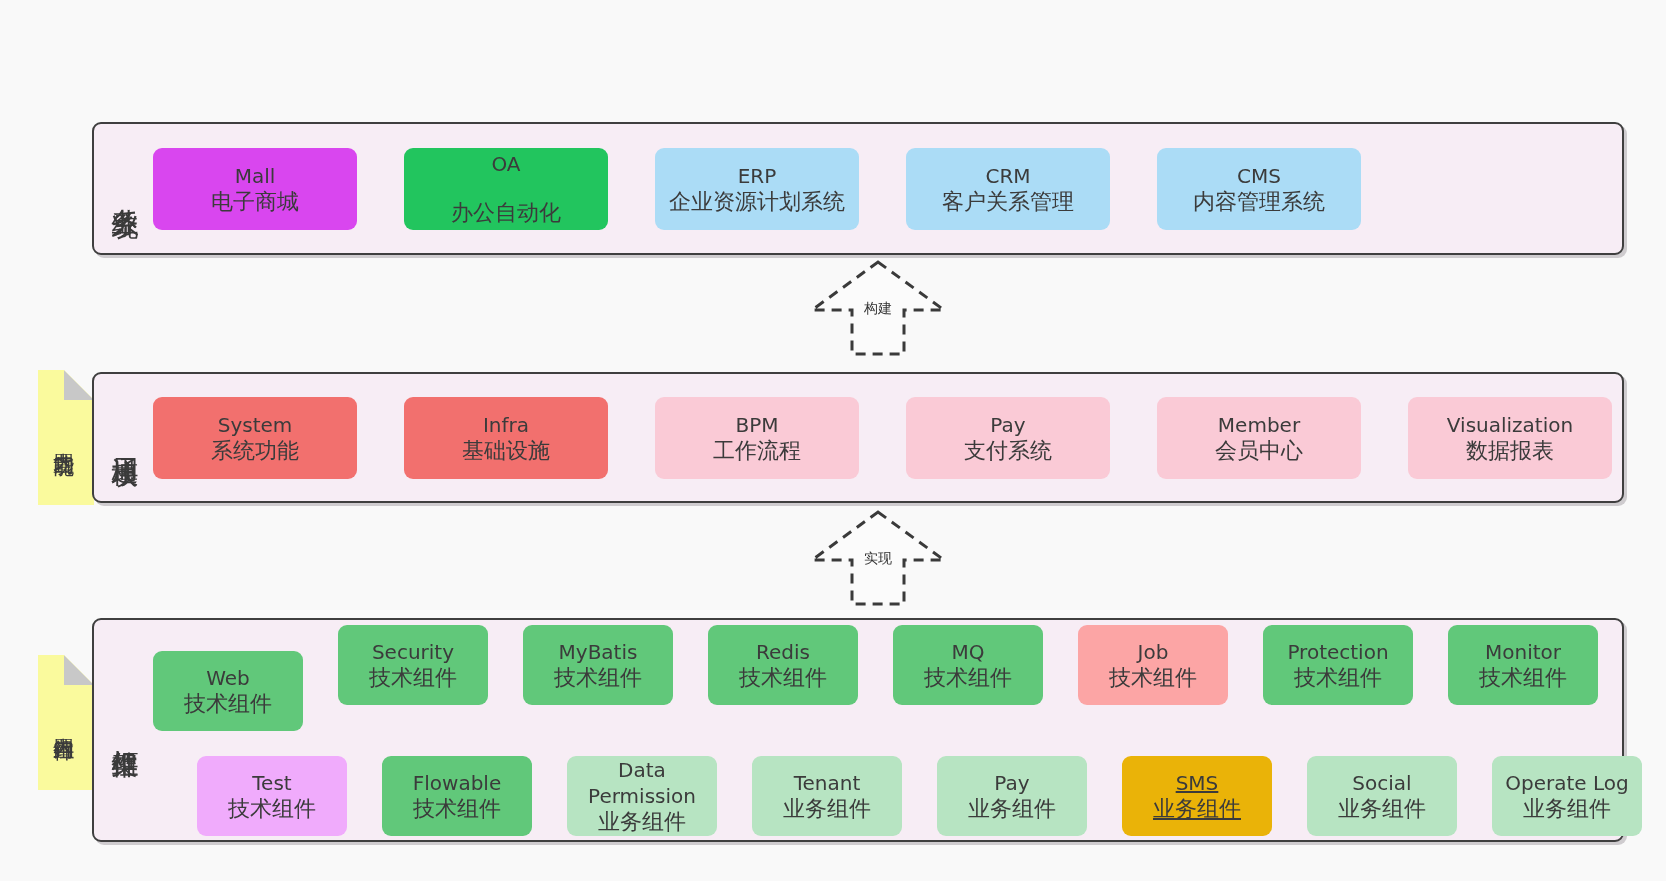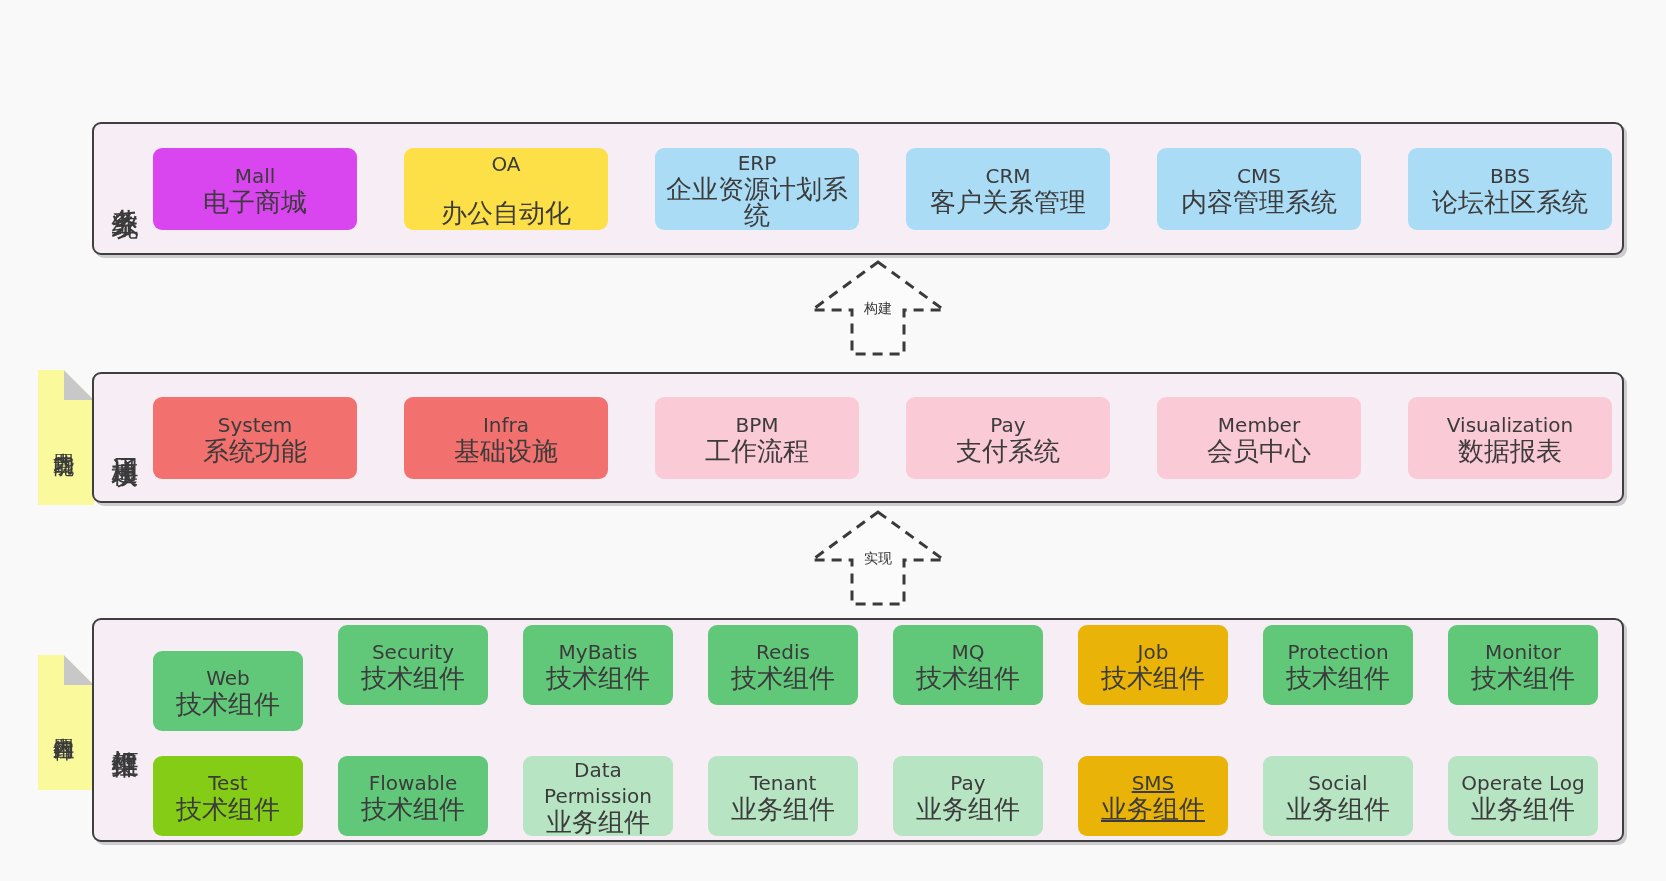--- a/index.html
+++ b/index.html
@@ -32,21 +32,21 @@
   .band-row{display:flex;gap:47px;}
   .band-3 .band-row{gap:35px;}
   .module-box{
     border-radius:9px;
     display:flex;flex-direction:column;justify-content:center;align-items:center;
     text-align:center;color:#3b3b3b;box-sizing:border-box;padding:2px 6px;
   }
   .band-1 .module-box,.band-2 .module-box{width:204px;height:82px;flex:none;}
   .band-3 .module-box{width:150px;height:80px;flex:none;}
   .box-en{font-size:20px;line-height:26px;}
-  .box-zh{font-size:26px;line-height:26px;}
+  .box-zh{font-size:22px;line-height:26px;}
   
   .sticky{
     position:absolute;left:38px;width:56px;height:135px;
     background:#fafa9d;z-index:1;
     clip-path:polygon(0 0,calc(100% - 30px) 0,100% 30px,100% 100%,0 100%);
   }
   .sticky-middle{top:370px;}
   .sticky-bottom{top:655px;}
   .sticky-fold{
     position:absolute;top:0;right:0;width:30px;height:30px;
@@ -84,39 +84,35 @@
   </div>
 
   <div class="band band-1">
     <div class="band-label">业务系统</div>
     <div class="band-rows">
         <div class="band-row">
           <div class="module-box" style="background: #d946ef;">
     <span class="box-en">Mall</span>
     <span class="box-zh">电子商城</span>
   </div>
-          <div class="module-box" style="background: #fde047; gap: 23px;">
+          <div class="module-box" style="background: #22c55e; gap: 23px;">
     <span class="box-en">OA</span>
     <span class="box-zh">办公自动化</span>
   </div>
           <div class="module-box" style="background: rgb(171, 220, 246);">
     <span class="box-en">ERP</span>
     <span class="box-zh">企业资源计划系统</span>
   </div>
           <div class="module-box" style="background: rgb(171, 220, 246);">
     <span class="box-en">CRM</span>
     <span class="box-zh">客户关系管理</span>
   </div>
           <div class="module-box" style="background: rgb(171, 220, 246);">
     <span class="box-en">CMS</span>
     <span class="box-zh">内容管理系统</span>
-  </div>
-          <div class="module-box" style="background: rgb(171, 220, 246);">
-    <span class="box-en">BBS</span>
-    <span class="box-zh">论坛社区系统</span>
   </div>
         </div>
       </div>
   </div>
 
   <div class="arrow arrow-1">
     <svg viewBox="0 0 140 100">
       <polygon points="70,4 136,52 96,52 96,96 44,96 44,52 4,52" fill="#fbfbfb" stroke="#3a3a3a" stroke-width="3" stroke-dasharray="10 7" stroke-linejoin="miter"></polygon>
     </svg>
     <div class="arrow-label">构建</div>
@@ -178,35 +174,35 @@
     <span class="box-zh">技术组件</span>
   </div>
           <div class="module-box" style="background: rgb(97, 200, 122);">
     <span class="box-en">Redis</span>
     <span class="box-zh">技术组件</span>
   </div>
           <div class="module-box" style="background: rgb(97, 200, 122);">
     <span class="box-en">MQ</span>
     <span class="box-zh">技术组件</span>
   </div>
-          <div class="module-box" style="background: #eab308;">
+          <div class="module-box" style="background: #fca5a5;">
     <span class="box-en">Job</span>
     <span class="box-zh">技术组件</span>
   </div>
           <div class="module-box" style="background: rgb(97, 200, 122);">
     <span class="box-en">Protection</span>
     <span class="box-zh">技术组件</span>
   </div>
           <div class="module-box" style="background: rgb(97, 200, 122);">
     <span class="box-en">Monitor</span>
     <span class="box-zh">技术组件</span>
   </div>
         </div>
         <div class="band-row">
-          <div class="module-box" style="background: #84cc16;">
+          <div class="module-box" style="background: #f0abfc; margin-left: 44px;">
     <span class="box-en">Test</span>
     <span class="box-zh">技术组件</span>
   </div>
           <div class="module-box" style="background: rgb(97, 200, 122);">
     <span class="box-en">Flowable</span>
     <span class="box-zh">技术组件</span>
   </div>
           <div class="module-box" style="background: rgb(183, 228, 194);">
     <span class="box-en">Data Permission</span>
     <span class="box-zh">业务组件</span>

